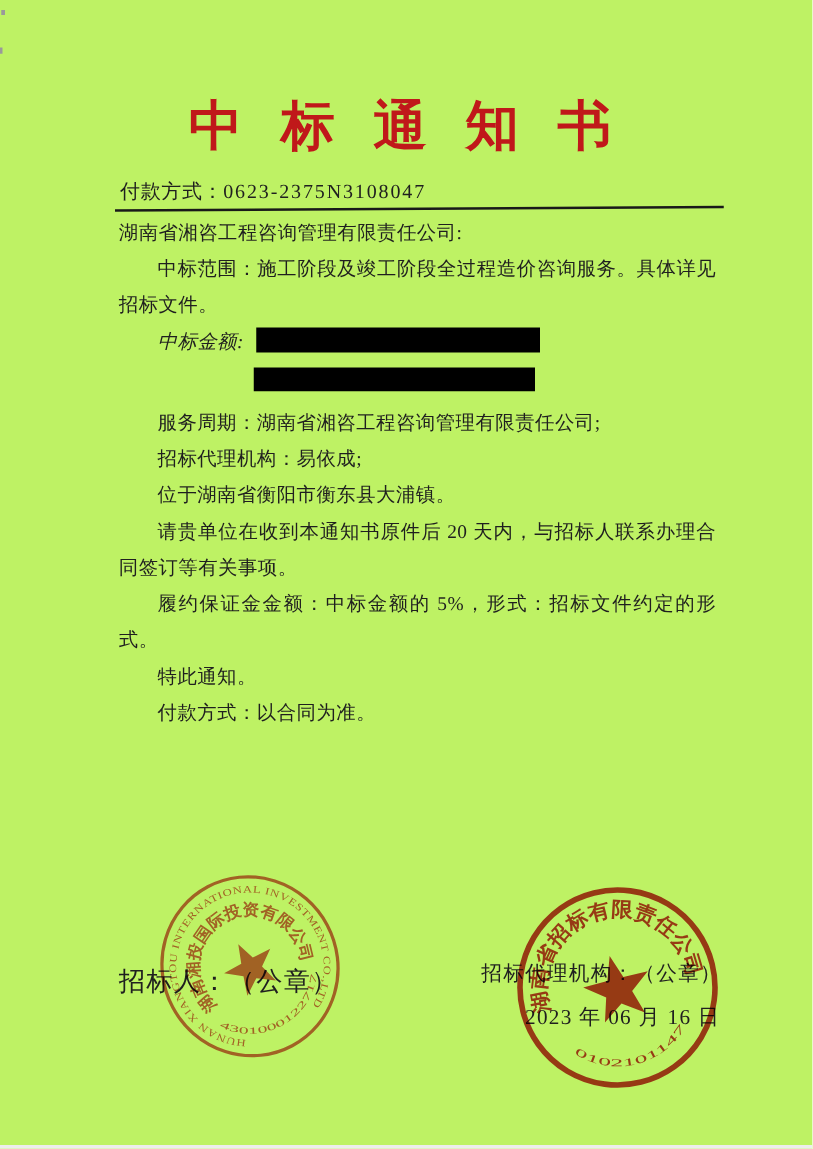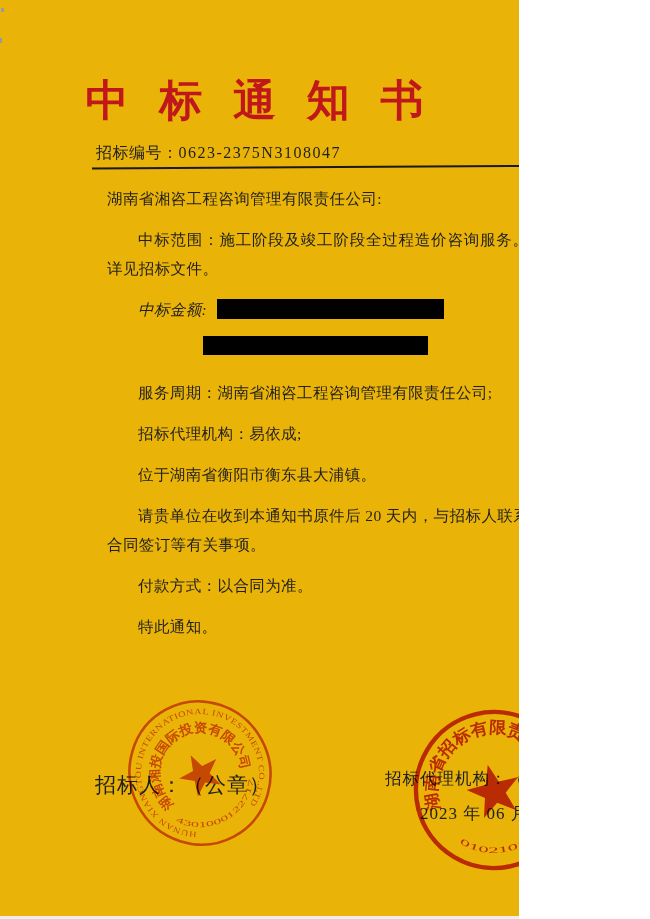--- a/index.html
+++ b/index.html
@@ -1,21 +1,21 @@
 <!DOCTYPE html>
 <html><head>
 <meta charset="utf-8">
 <style>
   * { margin: 0; padding: 0; box-sizing: border-box; }
   html, body { background: #ffffff; }
   .page {
     position: relative;
-    width: 519px;
+    width: 650px;
     height: 919px;
-    background: #eab308;
+    background: #bef264;
     overflow: hidden;
     font-family: "Liberation Serif", "DejaVu Serif", serif;
     color: #1f1f1f;
   }
   .speck { position: absolute; background: #9a9a9a; }
   .speck1 { left: 1px; top: 8px; width: 3px; height: 4px; }
   .speck2 { left: 0px; top: 38px; width: 2px; height: 5px; }
   .bottom-edge { position: absolute; left: 0; bottom: 0; width: 100%; height: 3px; background: #ededed; }
 
   .doc-title {
@@ -48,21 +48,21 @@
 
   .body-text {
     position: absolute;
     left: 95px; top: 172px;
     width: 478px;
     font-size: 15.5px;
     line-height: 29px;
     letter-spacing: 0.4px;
     text-align: justify;
   }
-  .body-text p { margin: 12px; }
+  .body-text p { margin: 0; }
   .body-text p.indent { text-indent: 31px; }
 
   .amount-row { text-indent: 31px; white-space: nowrap; font-style: italic; }
   .redact {
     display: inline-block;
     background: #000000;
     vertical-align: middle;
     position: relative;
     top: -2px;
   }
@@ -98,40 +98,41 @@
 
 <div class="page">
 
   <div class="speck speck1"></div>
   <div class="speck speck2"></div>
   <div class="bottom-edge"></div>
 
   <div class="doc-title">中 标 通 知 书</div>
 
   <div class="bid-line">
-    <span>招标编号：</span><span class="num">0623-2375N3108047</span>
+    <span>付款方式：</span><span class="num">0623-2375N3108047</span>
   </div>
 
   <div class="rule"></div>
 
   <div class="body-text">
     <p>湖南省湘咨工程咨询管理有限责任公司:</p>
     <p class="indent">中标范围：施工阶段及竣工阶段全过程造价咨询服务。具体详见招标文件。</p>
     <p class="amount-row">
       <span>中标金额:</span><span class="redact redact-1"></span>
     </p>
     <div class="redact-2-wrap">
       <span class="redact-2"></span>
     </div>
     <p class="indent">服务周期：湖南省湘咨工程咨询管理有限责任公司;</p>
     <p class="indent">招标代理机构：易依成;</p>
     <p class="indent">位于湖南省衡阳市衡东县大浦镇。</p>
     <p class="indent">请贵单位在收到本通知书原件后 20 天内，与招标人联系办理合同签订等有关事项。</p>
+    <p class="indent">履约保证金金额：中标金额的 5%，形式：招标文件约定的形式。</p>
+    <p class="indent">特此通知。</p>
     <p class="indent">付款方式：以合同为准。</p>
-    <p class="indent">特此通知。</p>
   </div>
 
   <div class="sig-left">招标人：（公章）</div>
   <div class="sig-right">招标代理机构：（公章）</div>
   <div class="sig-date">2023 年 06 月 16 日</div>
 
   <svg class="seal seal-left" viewBox="0 0 160 160">
     <defs>
       <path id="lsOuter" d="M 80,139 A 59,59 0 1 1 80,21 A 59,59 0 1 1 80,139" fill="none"></path>
       <path id="lsInner" d="M 80,121 A 41,41 0 1 1 80,39 A 41,41 0 1 1 80,121" fill="none"></path>

